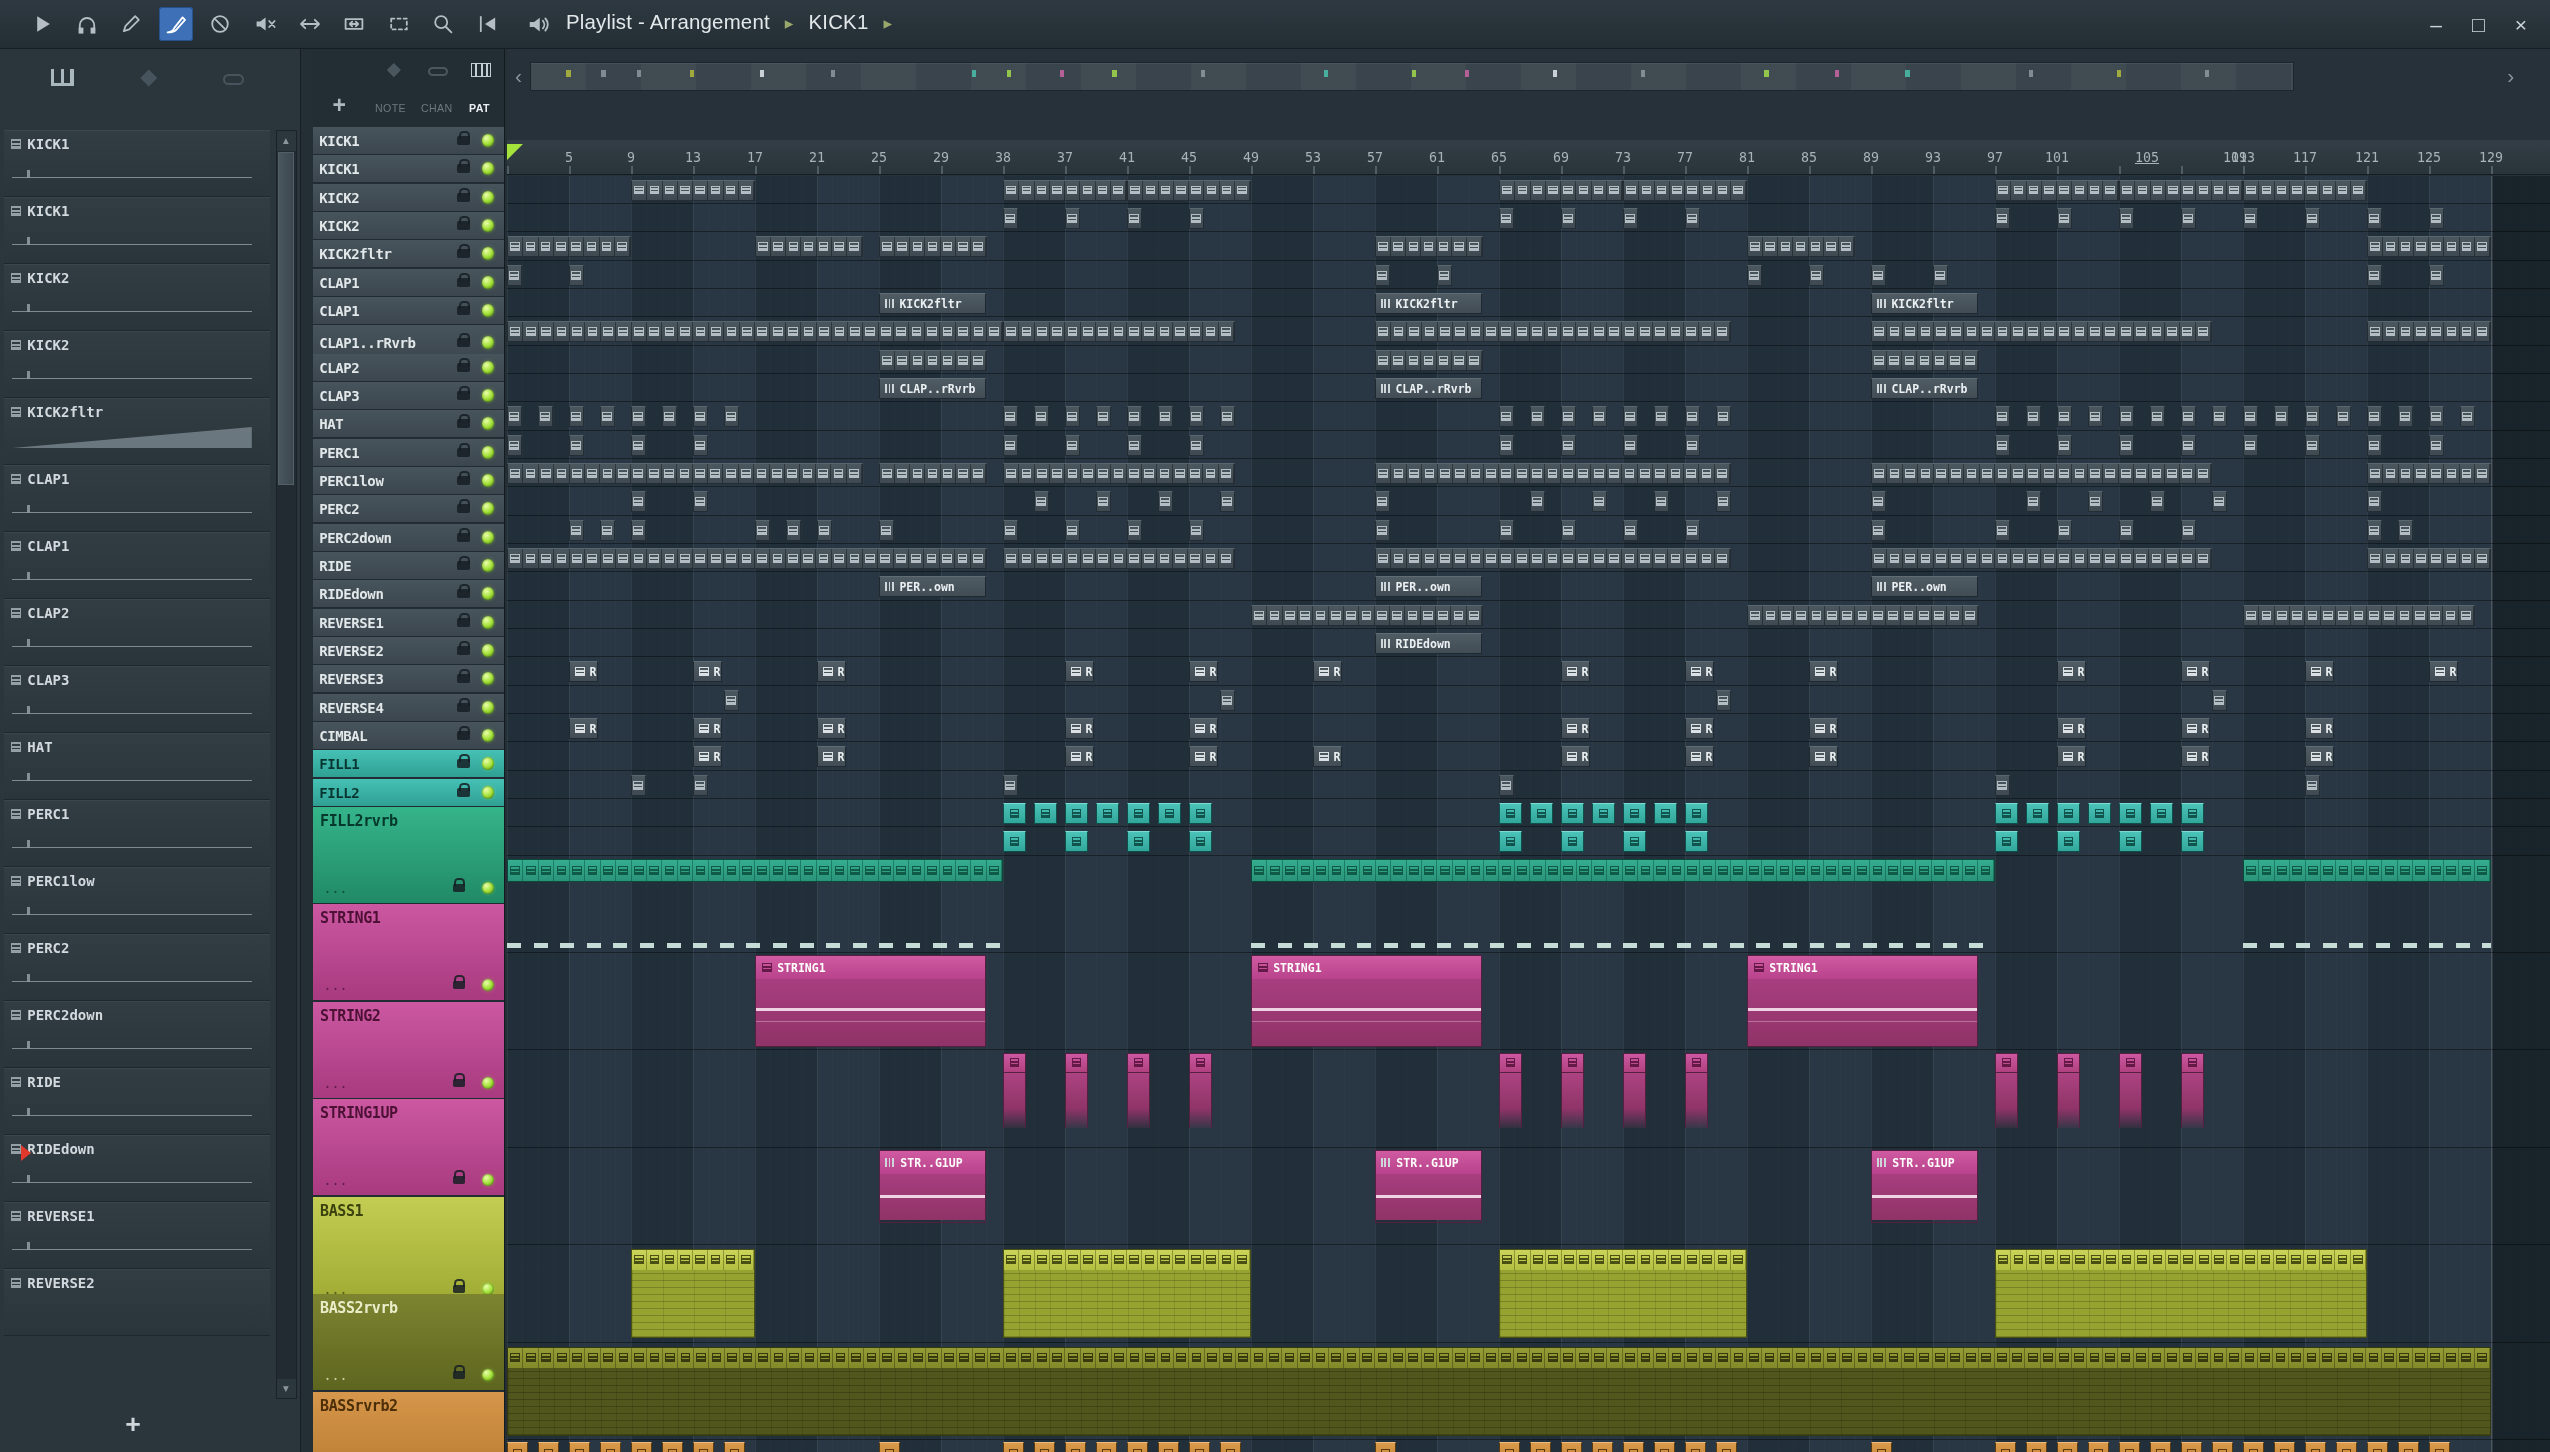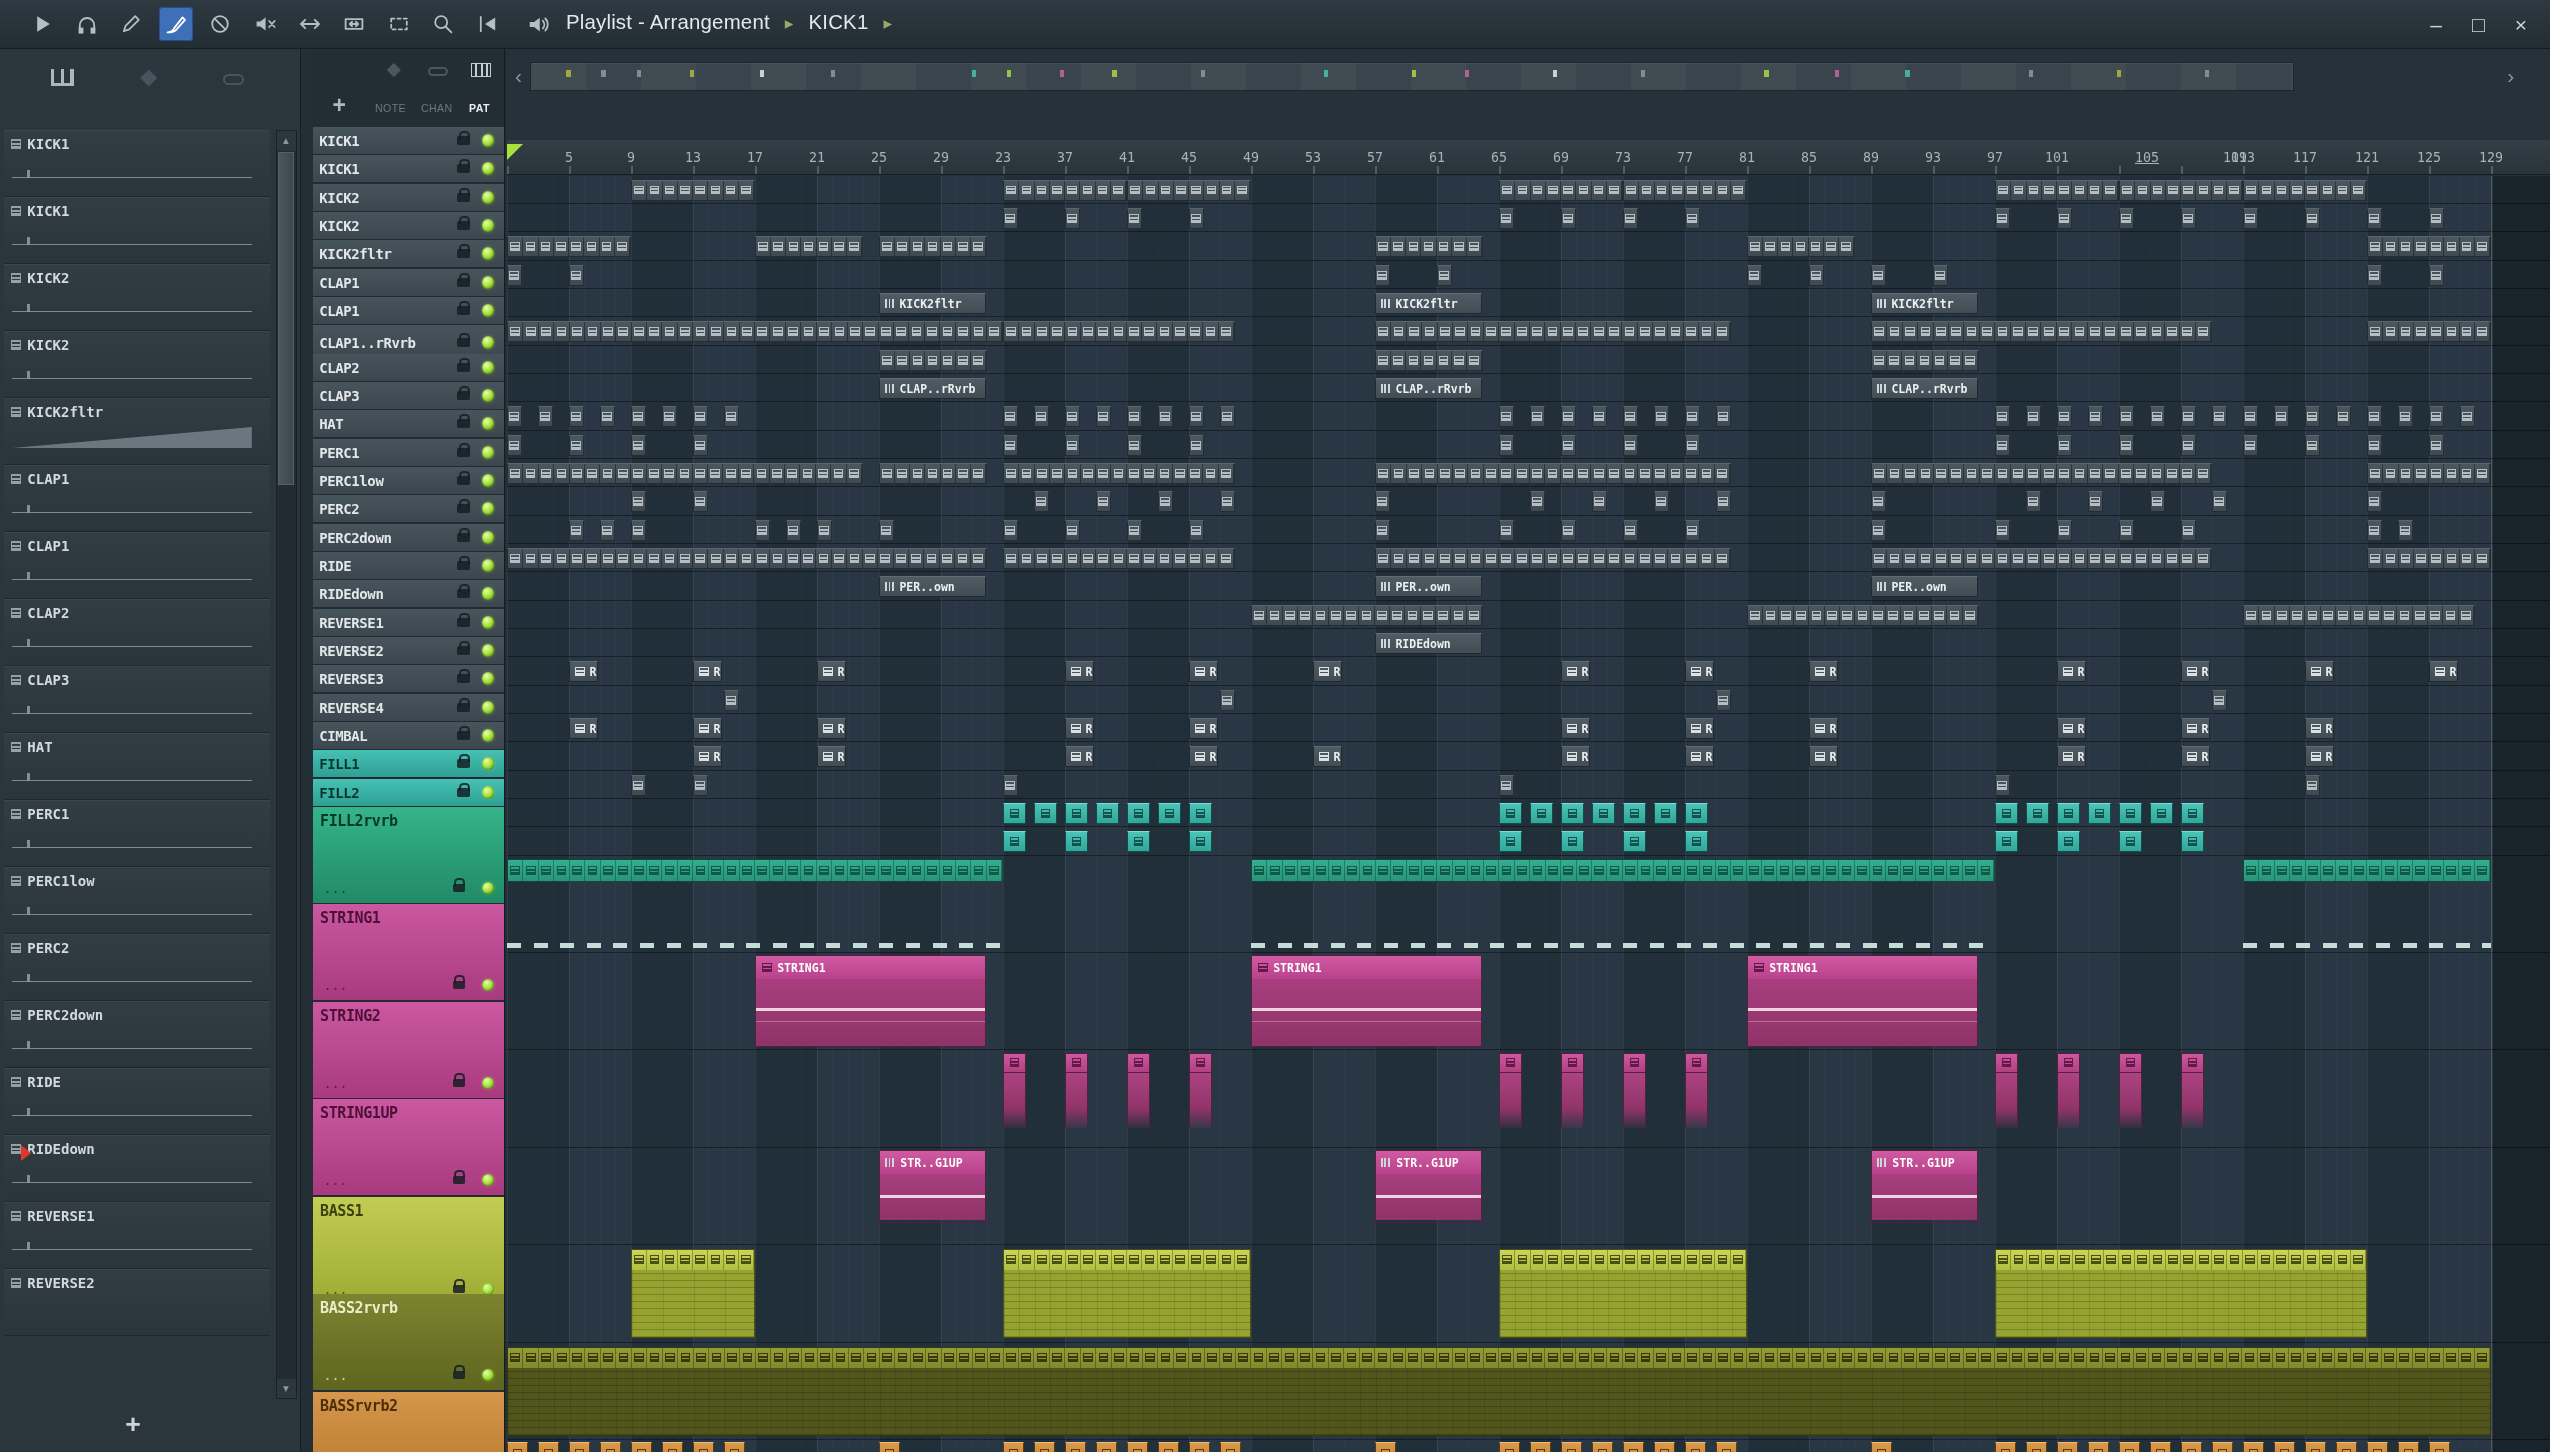--- a/index.html
+++ b/index.html
@@ -611,21 +611,21 @@
     <span id="mm-right">›</span>
     <div id="timeline">
         <div class="flag"></div>
         <span class="tnum" style="left: 62px;">5</span>
         <span class="tnum" style="left: 124px;">9</span>
         <span class="tnum" style="left: 186px;">13</span>
         <span class="tnum" style="left: 248px;">17</span>
         <span class="tnum" style="left: 310px;">21</span>
         <span class="tnum" style="left: 372px;">25</span>
         <span class="tnum" style="left: 434px;">29</span>
-        <span class="tnum" style="left: 496px;">23</span>
+        <span class="tnum" style="left: 496px;">38</span>
         <span class="tnum" style="left: 558px;">37</span>
         <span class="tnum" style="left: 620px;">41</span>
         <span class="tnum" style="left: 682px;">45</span>
         <span class="tnum" style="left: 744px;">49</span>
         <span class="tnum" style="left: 806px;">53</span>
         <span class="tnum" style="left: 868px;">57</span>
         <span class="tnum" style="left: 930px;">61</span>
         <span class="tnum" style="left: 992px;">65</span>
         <span class="tnum" style="left: 1054px;">69</span>
         <span class="tnum" style="left: 1116px;">73</span>

